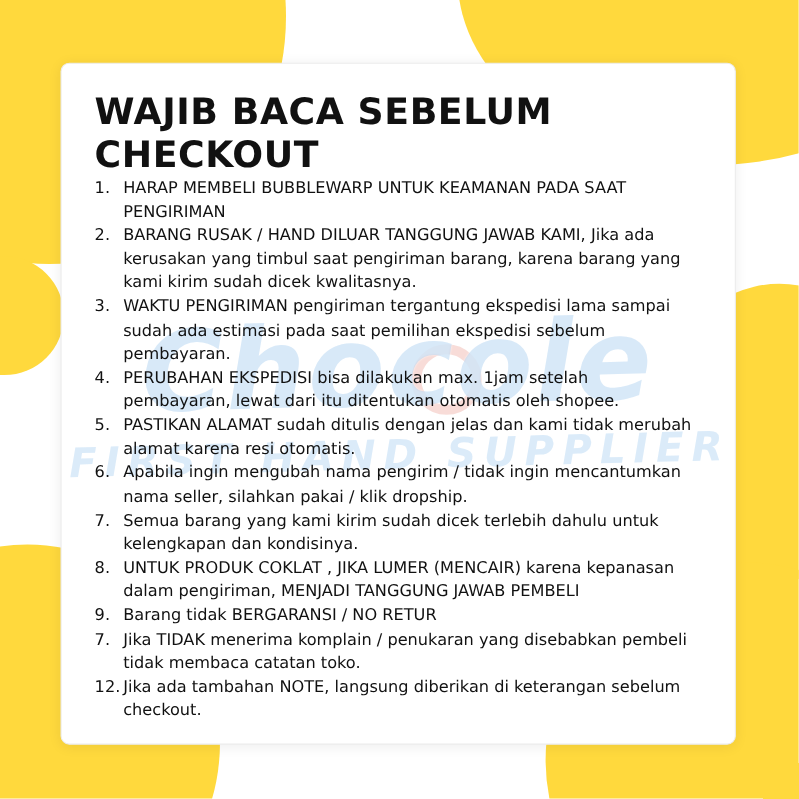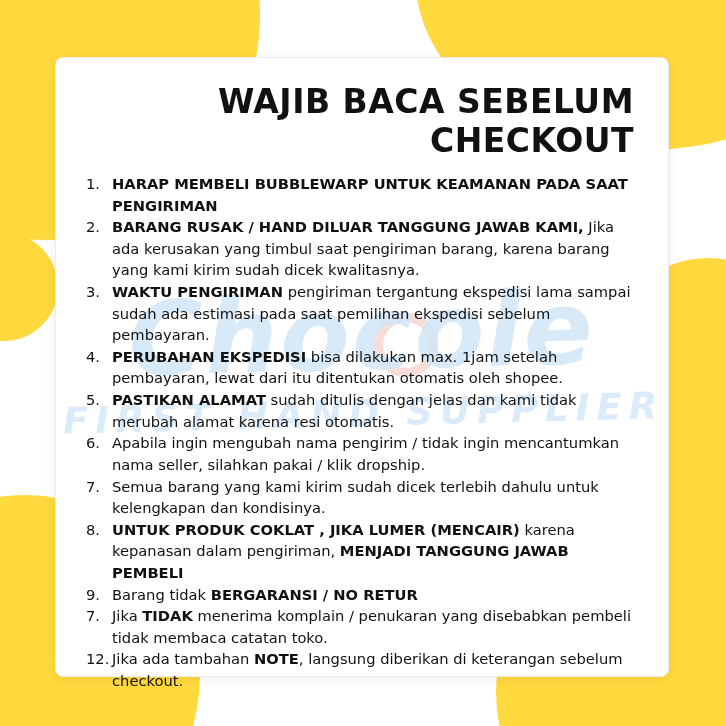--- a/index.html
+++ b/index.html
@@ -68,42 +68,41 @@
     position: absolute;
     left: 318px; top: 255px;
     width: 64px; height: 64px;
     border: 9px solid rgba(214, 60, 40, 0.18);
     border-radius: 50%;
   }
 
   .title {
     position: relative;
     z-index: 2;
-    text-align: right;
+    text-align: left;
     font-size: 33px;
     font-weight: 800;
     letter-spacing: 0.5px;
     white-space: pre-wrap;
-    margin-bottom: 13px;
   }
 
   .rules {
     position: relative;
     z-index: 2;
     font-size: 14.7px;
     line-height: 1.47;
   }
   .rule-item { display: flex; }
   .rule-item .num {
     flex: 0 0 26px;
     min-width: 26px;
     font-weight: normal;
   }
   .rule-item .content { flex: 1 1 auto; }
-  .rule-item .b { font-weight: bold; }
+  .rule-item .b { font-weight: normal; }
 
   .footer {
     position: absolute;
     right: 20px; bottom: 12px;
     z-index: 2;
     font-size: 13.5px;
     font-weight: bold;
   }
 </style>
 </head>

